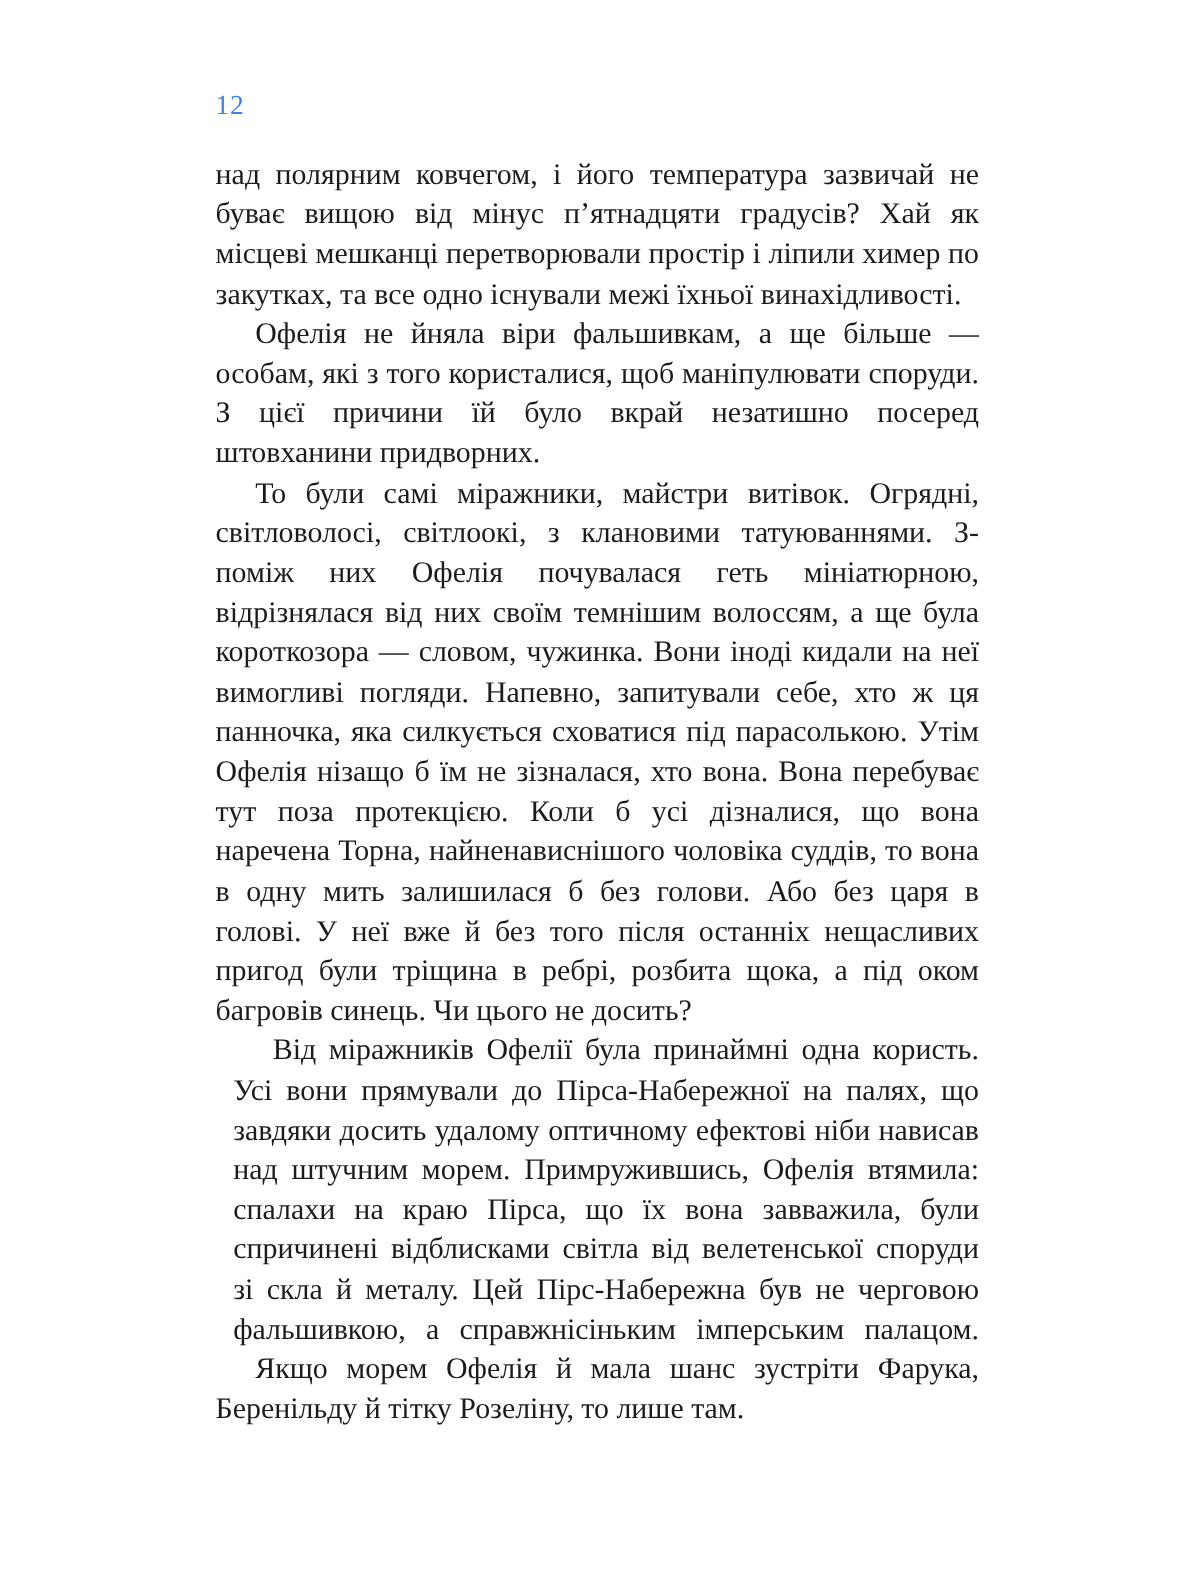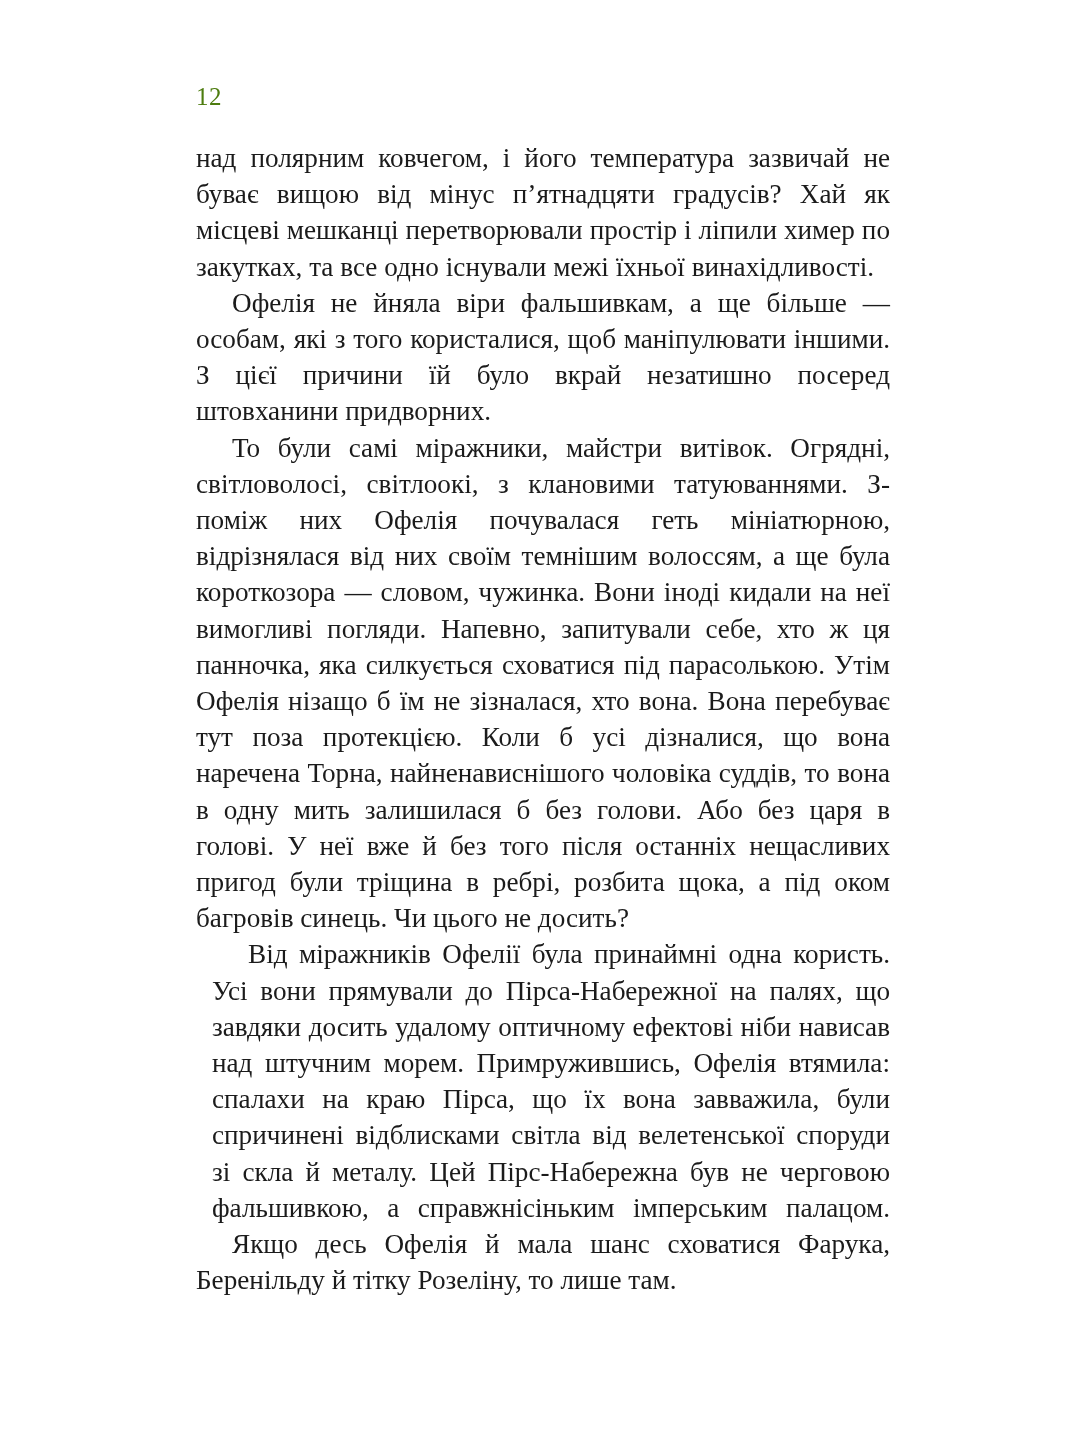--- a/index.html
+++ b/index.html
@@ -19,21 +19,21 @@
     -webkit-font-smoothing: antialiased;
   }
 
   
   .folio {
     position: absolute;
     left: 196px;
     top: 84px;
     font-size: 25px;
     line-height: 1;
-    color: #4d7c0f;
+    color: #3b82f6;
     letter-spacing: 0.5px;
     font-family: "Liberation Serif", "DejaVu Serif", serif;
   }
 
   
   .textblock {
     position: absolute;
     left: 196px;
     top: 140px;
     width: 694px;
@@ -65,19 +65,19 @@
 </style>
 </head>
 <body>
 
 <div class="page">
 
   <div class="folio">12</div>
 
   <div class="textblock">
       <p class="cont">над полярним ковчегом, і його температура зазвичай не буває вищою від мінус п’ятнадцяти градусів? Хай як місцеві мешканці перетворювали простір і ліпили химер по закутках, та все одно існували межі їхньої винахідливості.</p>
-      <p>Офелія не йняла віри фальшивкам, а ще більше — особам, які з того користалися, щоб маніпулювати іншими. З цієї причини їй було вкрай незатишно посеред штовханини придворних.</p>
+      <p>Офелія не йняла віри фальшивкам, а ще більше — особам, які з того користалися, щоб маніпулювати споруди. З цієї причини їй було вкрай незатишно посеред штовханини придворних.</p>
       <p>То були самі міражники, майстри витівок. Огрядні, світловолосі, світлоокі, з клановими татуюваннями. З-поміж них Офелія почувалася геть мініатюрною, відрізнялася від них своїм темнішим волоссям, а ще була короткозора — словом, чужинка. Вони іноді кидали на неї вимогливі погляди. Напевно, запитували себе, хто ж ця панночка, яка силкується сховатися під парасолькою. Утім Офелія нізащо б їм не зізналася, хто вона. Вона перебуває тут поза протекцією. Коли б усі дізналися, що вона наречена Торна, найненависнішого чоловіка суддів, то вона в одну мить залишилася б без голови. Або без царя в голові. У неї вже й без того після останніх нещасливих пригод були тріщина в ребрі, розбита щока, а під оком багровів синець. Чи цього не досить?</p>
       <p class="full-last">Від міражників Офелії була принаймні одна користь. Усі вони прямували до Пірса-Набережної на палях, що завдяки досить удалому оптичному ефектові ніби нависав над штучним морем. Примружившись, Офелія втямила: спалахи на краю Пірса, що їх вона завважила, були спричинені відблисками світла від велетенської споруди зі скла й металу. Цей Пірс-Набережна був не черговою фальшивкою, а справжнісіньким імперським палацом.</p>
-      <p>Якщо десь Офелія й мала шанс сховатися Фарука, Беренільду й тітку Розеліну, то лише там.</p>
+      <p>Якщо морем Офелія й мала шанс зустріти Фарука, Беренільду й тітку Розеліну, то лише там.</p>
     </div>
 
 </div>
 
 </body></html>

